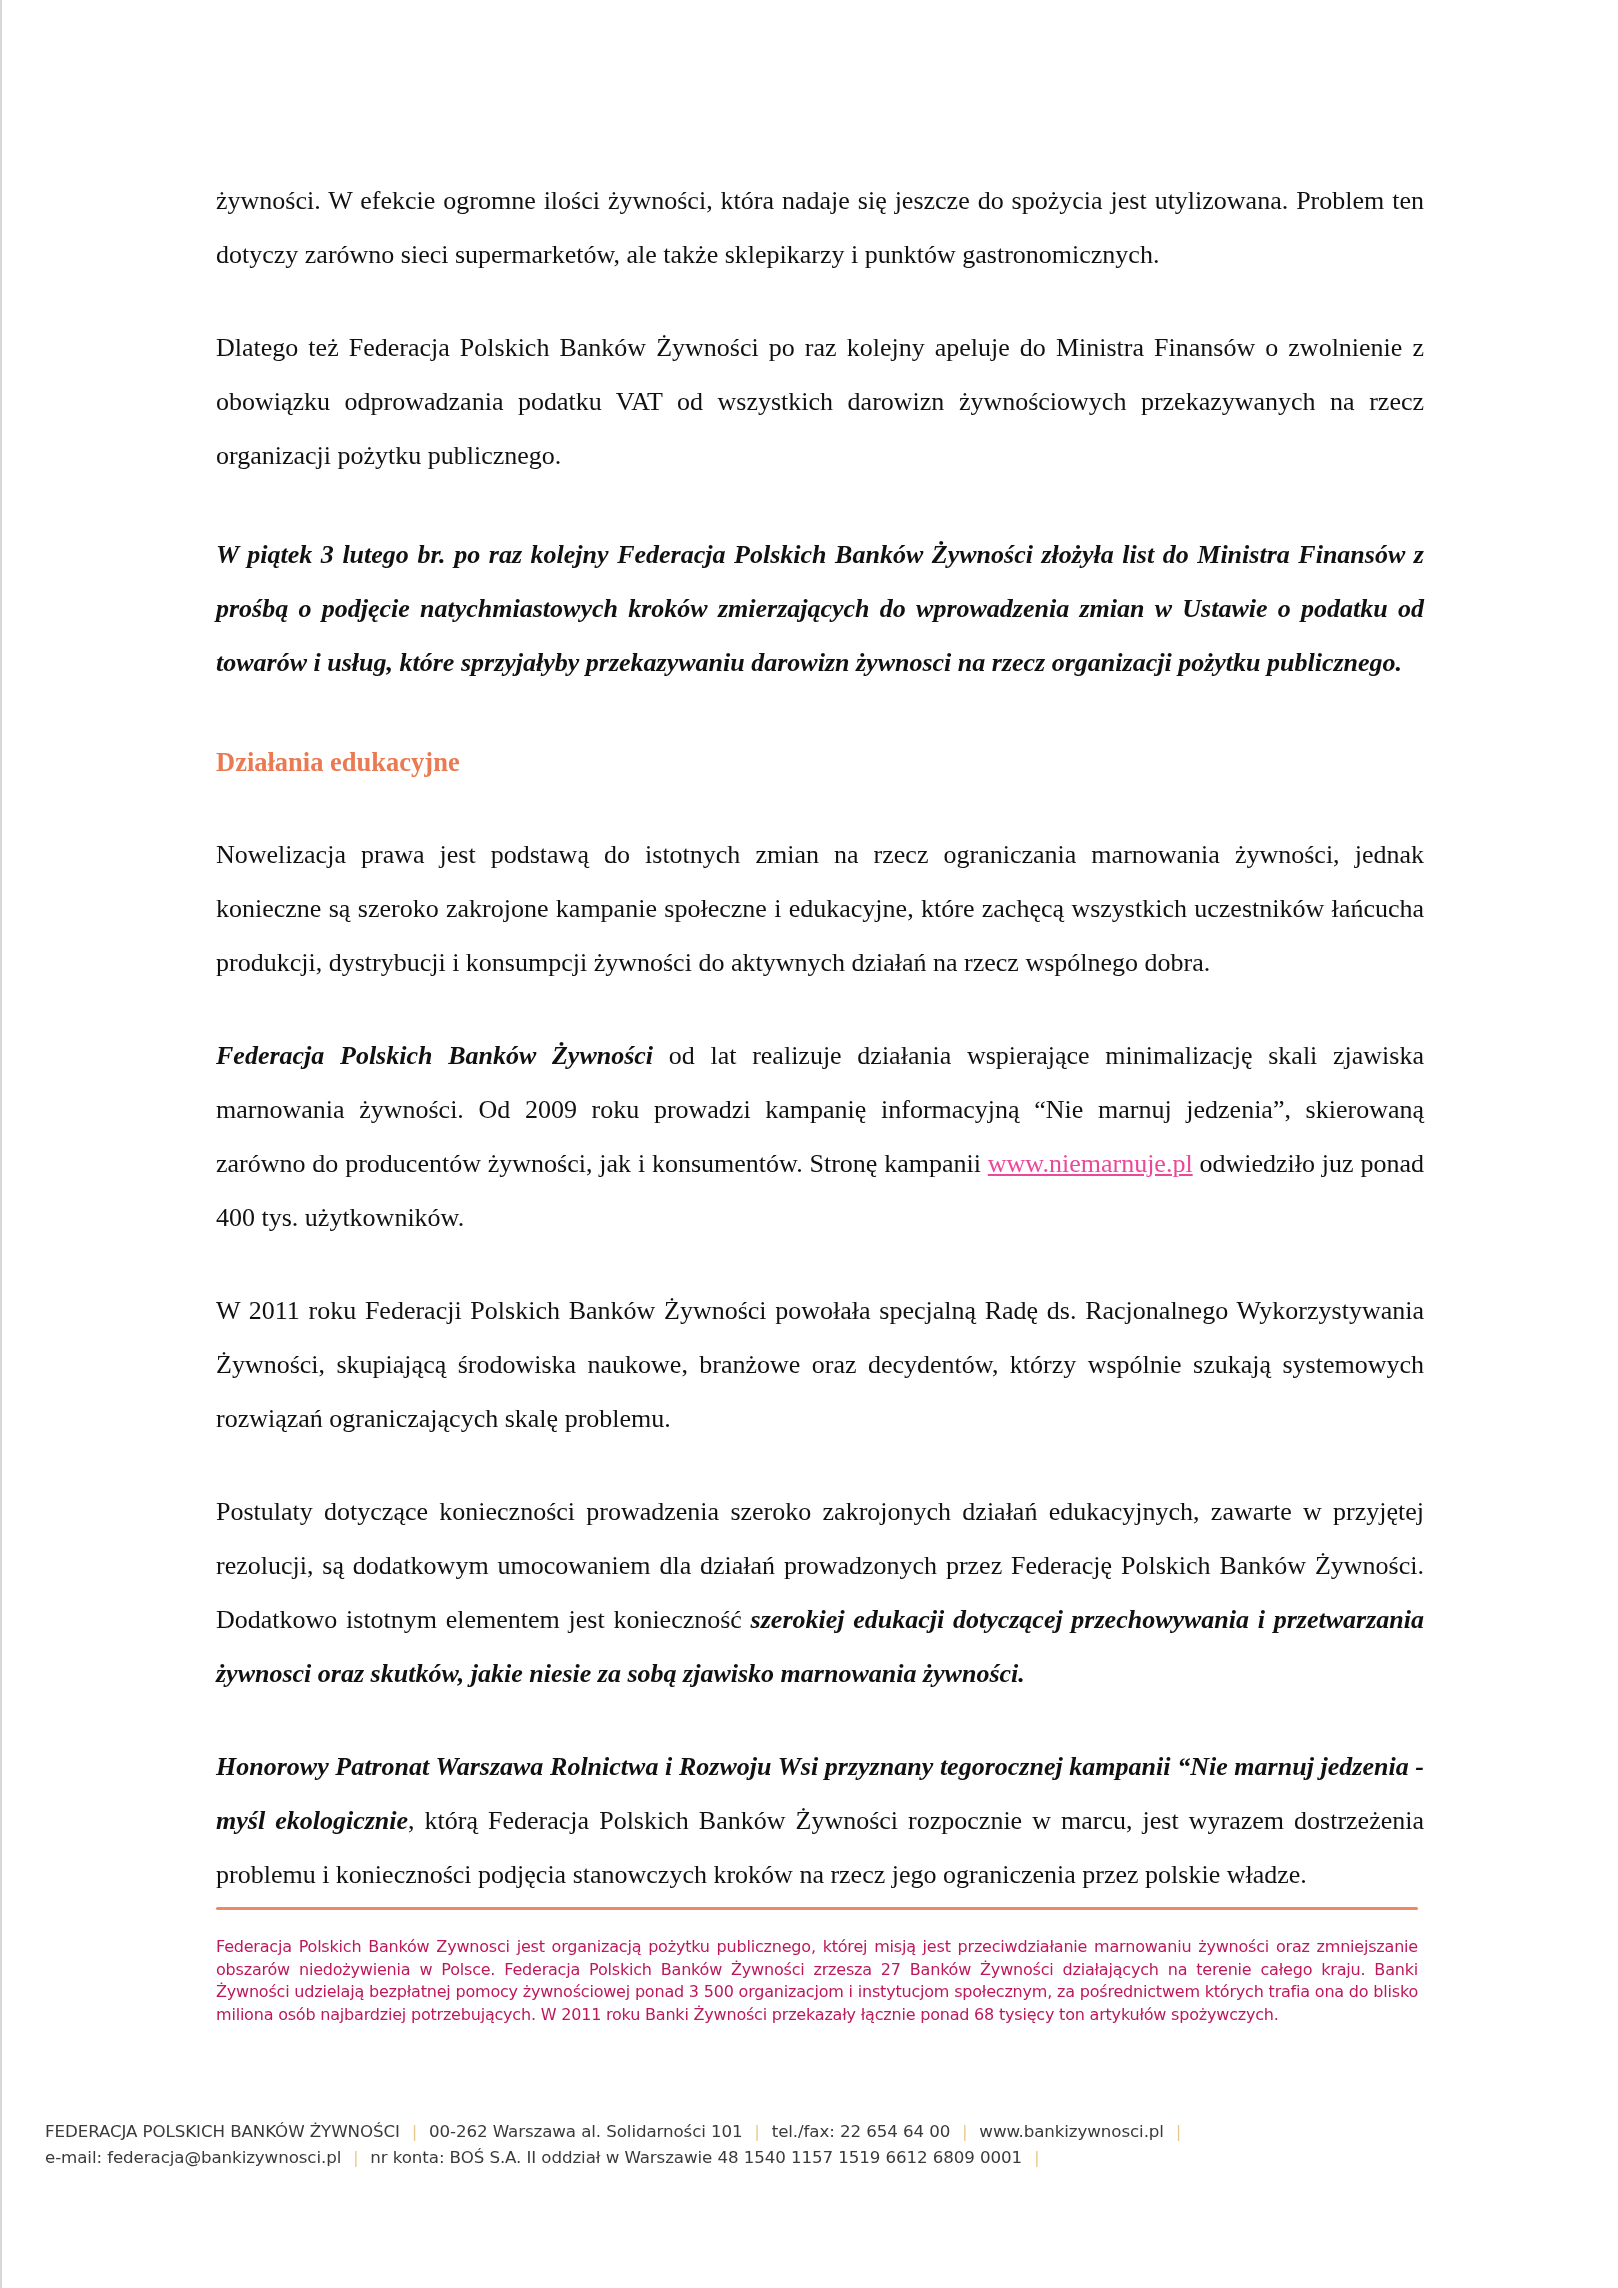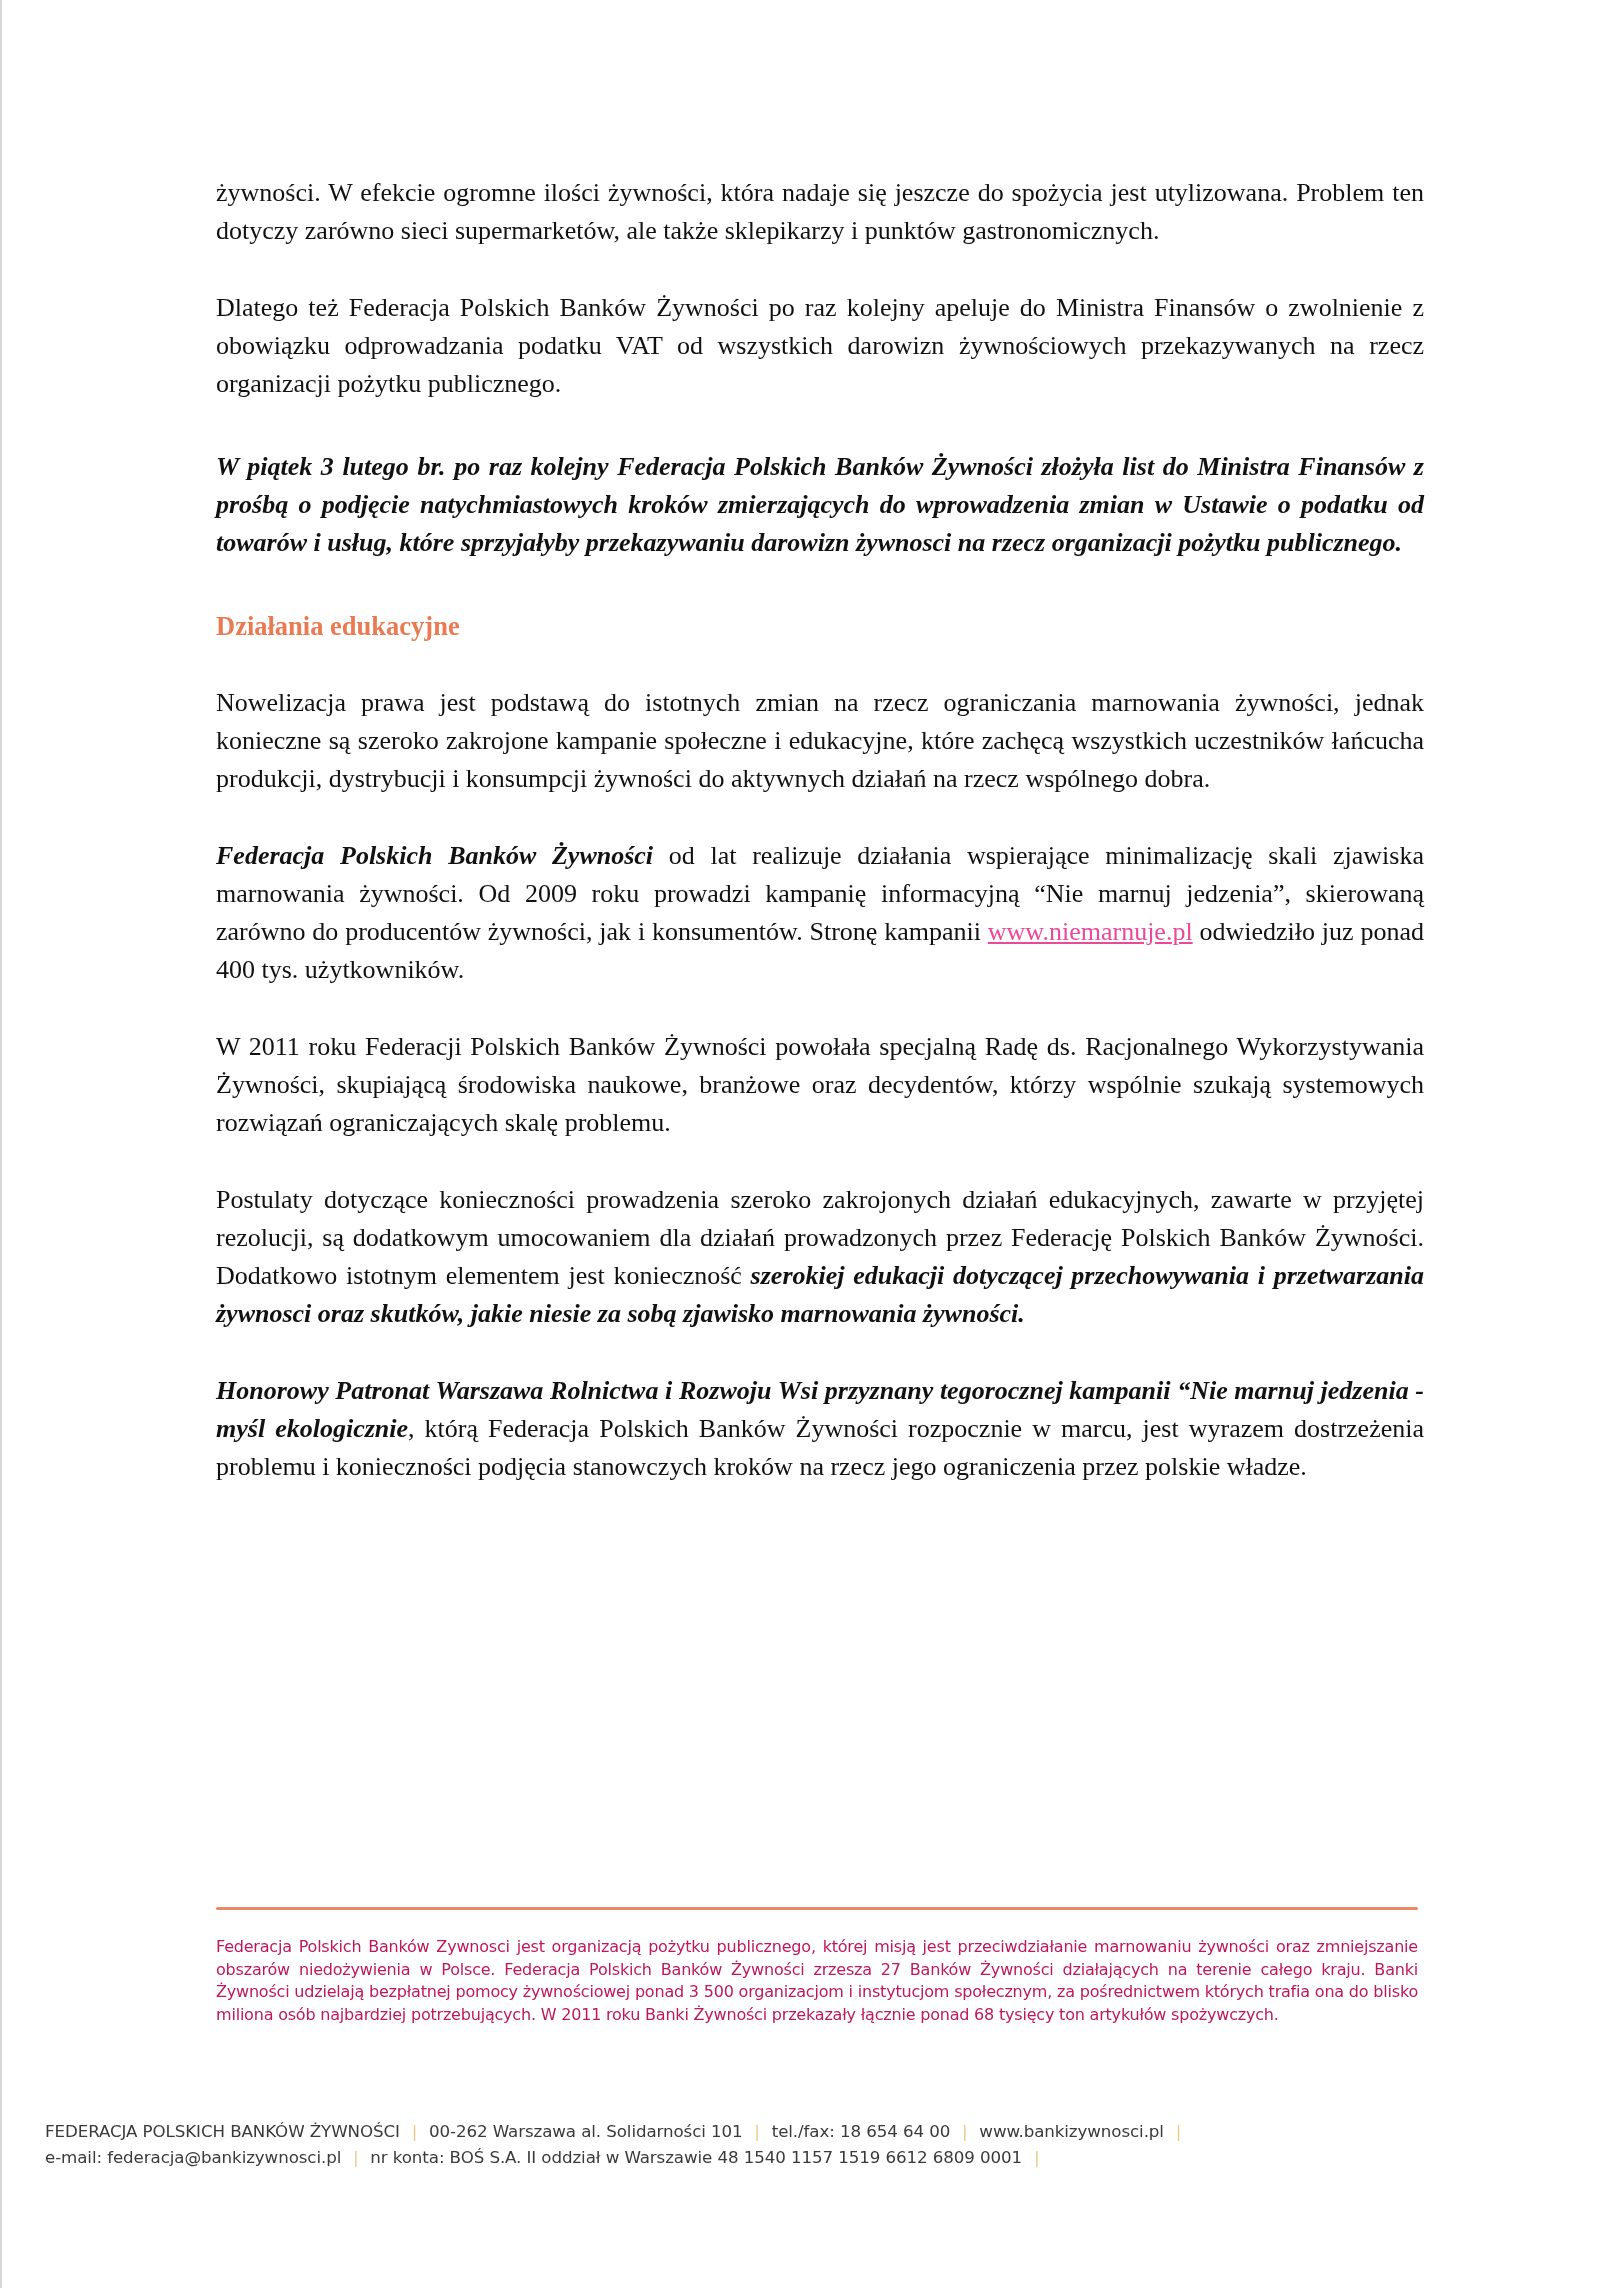--- a/index.html
+++ b/index.html
@@ -6,21 +6,21 @@
   body { width: 1618px; height: 2289px; position: relative; overflow: hidden; }
   .page {
     position: absolute; left: 0; top: 0; width: 1618px; height: 2289px;
     background: #ffffff;
     border-left: 2px solid #d8d8d8;
     box-sizing: border-box;
   }
   .content {
     position: absolute; left: 214px; top: 174px; width: 1208px;
     font-family: "Liberation Serif", serif;
-    font-size: 26px; line-height: 38px; color: #111111;
+    font-size: 26px; line-height: 54px; color: #111111;
     text-align: justify;
   }
   .content p { margin: 0 0 39px 0; }
   .content p.tight { margin-bottom: 45px; }
   .b { font-weight: bold; font-style: italic; }
   .heading {
     font-family: Liberation Serif, serif;
     font-weight: bold; color: #ea7a52; font-size: 26.5px;
     margin: 0 0 39px 0;
   }
@@ -55,20 +55,20 @@
     <p>W 2011 roku Federacji Polskich Banków Żywności powołała specjalną Radę ds. Racjonalnego Wykorzystywania Żywności, skupiającą środowiska naukowe, branżowe oraz decydentów, którzy wspólnie szukają systemowych rozwiązań ograniczających skalę problemu.</p>
     <p><span>Postulaty dotyczące konieczności prowadzenia szeroko zakrojonych działań edukacyjnych, zawarte w przyjętej rezolucji, są dodatkowym umocowaniem dla działań prowadzonych przez Federację Polskich Banków Żywności. Dodatkowo istotnym elementem jest konieczność </span><span class="b">szerokiej edukacji dotyczącej przechowywania i przetwarzania żywnosci oraz skutków, jakie niesie za sobą zjawisko marnowania żywności.</span></p>
     <p><span class="b">Honorowy Patronat Warszawa Rolnictwa i Rozwoju Wsi przyznany tegorocznej kampanii “Nie marnuj jedzenia - myśl ekologicznie</span><span>, którą Federacja Polskich Banków Żywności rozpocznie w marcu, jest wyrazem dostrzeżenia problemu i konieczności podjęcia stanowczych kroków na rzecz jego ograniczenia przez polskie władze.</span></p>
   </div>
 
   <div class="rule"></div>
   <div class="note">Federacja Polskich Banków Zywnosci jest organizacją pożytku publicznego, której misją jest przeciwdziałanie marnowaniu żywności oraz zmniejszanie obszarów niedożywienia w Polsce. Federacja Polskich Banków Żywności zrzesza 27 Banków Żywności działających na terenie całego kraju. Banki Żywności udzielają bezpłatnej pomocy żywnościowej ponad 3 500 organizacjom i instytucjom społecznym, za pośrednictwem których trafia ona do blisko miliona osób najbardziej potrzebujących. W 2011 roku Banki Żywności przekazały łącznie ponad 68 tysięcy ton artykułów spożywczych.</div>
 
   <div class="footer">
     <div>
-      <span>FEDERACJA POLSKICH BANKÓW ŻYWNOŚCI</span><span class="sep">|</span><span>00-262 Warszawa  al. Solidarności 101</span><span class="sep">|</span><span>tel./fax: 18 654 64 00</span><span class="sep">|</span><span>www.bankizywnosci.pl</span><span class="sep">|</span>
+      <span>FEDERACJA POLSKICH BANKÓW ŻYWNOŚCI</span><span class="sep">|</span><span>00-262 Warszawa  al. Solidarności 101</span><span class="sep">|</span><span>tel./fax: 22 654 64 00</span><span class="sep">|</span><span>www.bankizywnosci.pl</span><span class="sep">|</span>
     </div>
     <div>
       <span>e-mail: federacja@bankizywnosci.pl</span><span class="sep">|</span><span>nr konta:  BOŚ S.A. II oddział w Warszawie 48 1540 1157 1519 6612 6809 0001</span><span class="sep">|</span>
     </div>
   </div>
 </div>
 
 
 </body></html>

